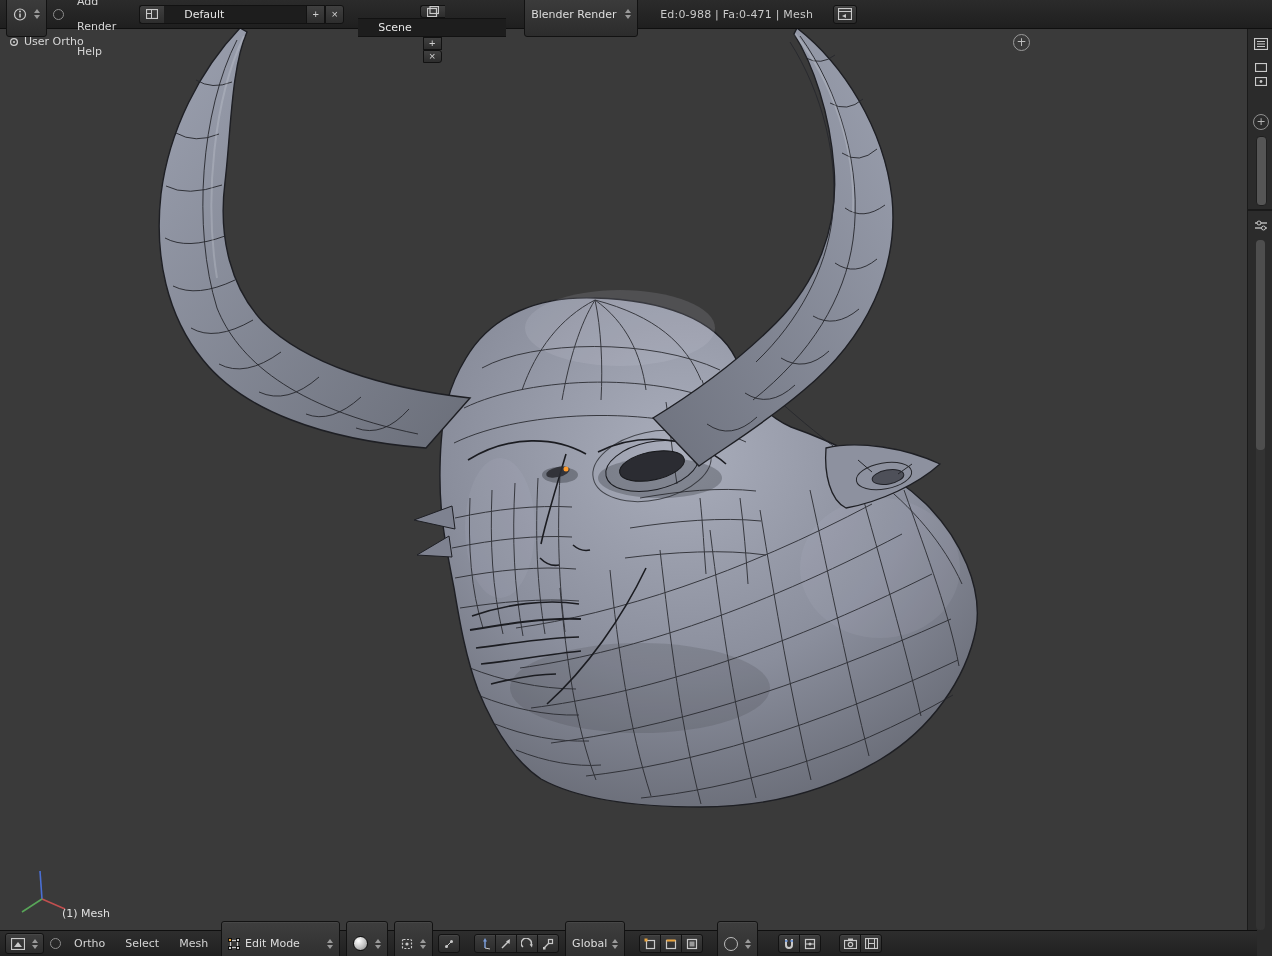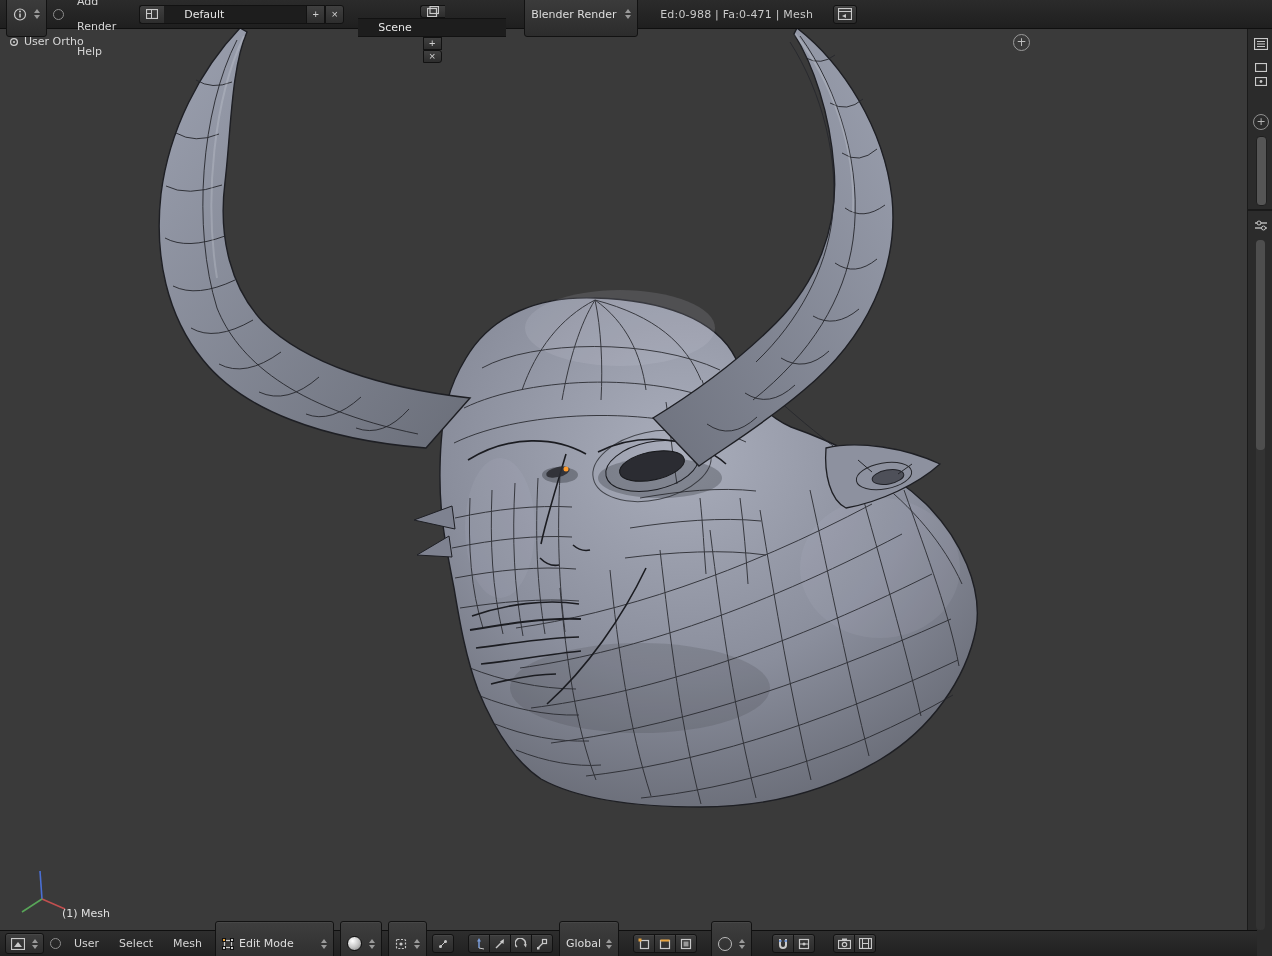--- a/index.html
+++ b/index.html
@@ -328,21 +328,21 @@
         <rect x="0.5" y="0.5" width="13" height="11" class="icnstroke"></rect>
         <path d="M3,9 L7,4 L11,9 Z" fill="#c9c9c9"></path>
       </svg>
       <span class="updown">
           <i class="u"></i>
           <i class="d"></i>
         </span>
     </div>
     <span class="circtoggle"></span>
 
-    <span class="menu">User</span>
+    <span class="menu">Ortho</span>
     <span class="menu">Select</span>
     <span class="menu">Mesh</span>
 
     <div class="dropdown" style="min-width:105px;">
       <svg width="12" height="12">
         <rect x="2.5" y="2.5" width="7" height="7" class="icnstroke"></rect>
         <rect x="0.5" y="0.5" width="3" height="3" fill="#e8a33d" stroke="#111"></rect>
         <rect x="8.5" y="0.5" width="3" height="3" fill="#c9c9c9" stroke="#111"></rect>
         <rect x="0.5" y="8.5" width="3" height="3" fill="#c9c9c9" stroke="#111"></rect>
         <rect x="8.5" y="8.5" width="3" height="3" fill="#c9c9c9" stroke="#111"></rect>

